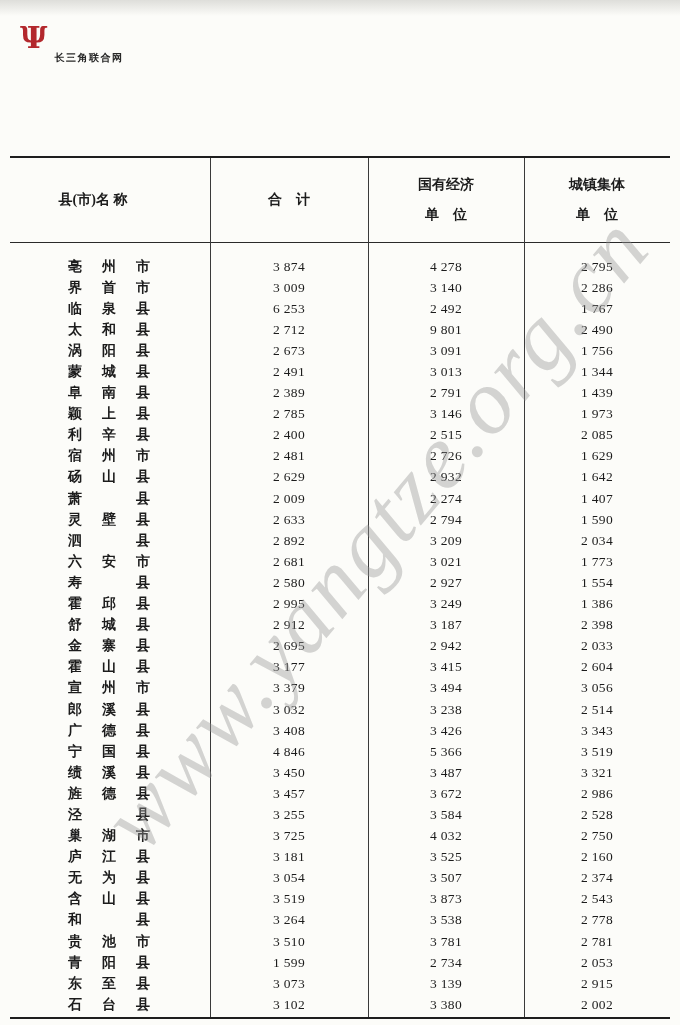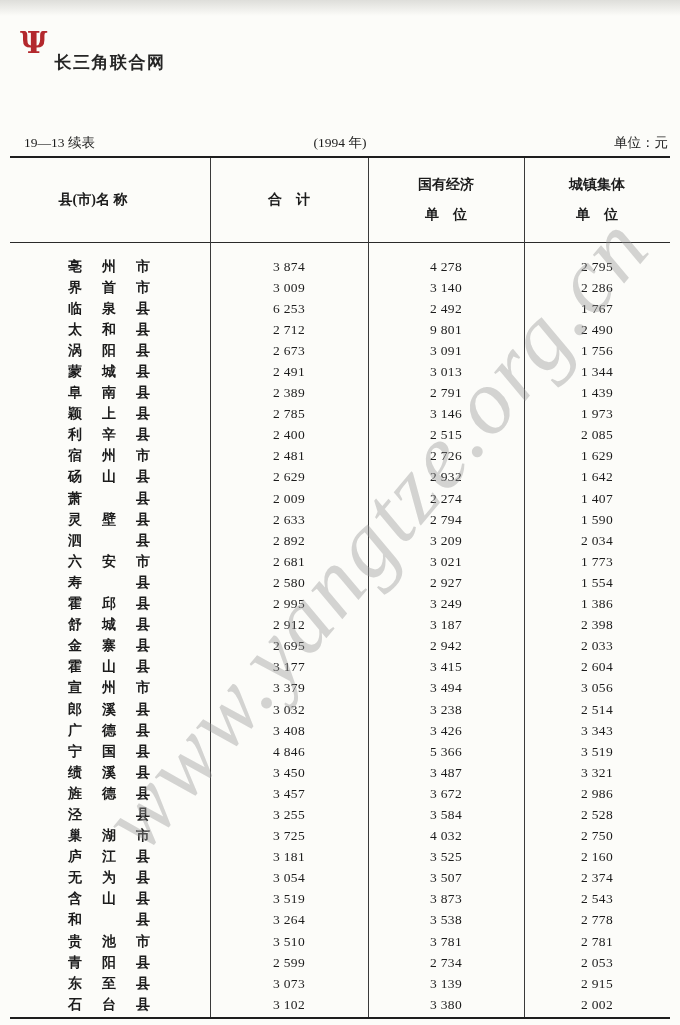--- a/index.html
+++ b/index.html
@@ -19,21 +19,21 @@
     background: linear-gradient(#dededa, rgba(252,252,249,0));
   }
   
   .site-logo { position: absolute; left: 20px; top: 11px; display: flex; align-items: center; }
   .logo-glyph {
     font-family: "DejaVu Serif", serif;
     font-size: 30px; line-height: 34px; font-weight: bold;
     color: #b3282d;
   }
   .logo-text {
-    margin-left: 7px; font-size: 17px; font-weight: bold;
+    margin-left: 7px; font-size: 10px; font-weight: bold;
     letter-spacing: 1.5px; color: #262626; margin-top: 40px;
   }
   
   .meta-row { position: absolute; left: 0; top: 134px; width: 100%; height: 20px; font-size: 13.5px; }
   .meta-no   { position: absolute; left: 24px; }
   .meta-year { position: absolute; left: 0; right: 0; text-align: center; }
   .meta-unit { position: absolute; right: 12px; }
   
   .table {
     position: absolute; left: 10px; top: 156px; width: 660px; height: 863px;
@@ -86,25 +86,20 @@
 <body>
 
 <div class="page">
   <div class="top-shade"></div>
 
   <div class="site-logo">
     <span class="logo-glyph">Ψ</span>
     <span class="logo-text">长三角联合网</span>
   </div>
 
-  <div class="meta-row">
-    <span class="meta-no">19—13 续表</span>
-    <span class="meta-year">(1994 年)</span>
-    <span class="meta-unit">单位：元</span>
-  </div>
 
   <div class="table">
     <div class="vline v1"></div>
     <div class="vline v2"></div>
     <div class="vline v3"></div>
 
     <div class="thead">
       <div class="th h-name">
         <span>县(市)名 称</span>
       </div>
@@ -514,21 +509,21 @@
           <div class="td num-cell c2">2 781</div>
         </div>
         <div class="tr">
           <div class="td name-cell">
             <span class="name-inner">
               <span>青</span>
               <span>阳</span>
               <span>县</span>
             </span>
           </div>
-          <div class="td num-cell c0">2 599</div>
+          <div class="td num-cell c0">1 599</div>
           <div class="td num-cell c1">2 734</div>
           <div class="td num-cell c2">2 053</div>
         </div>
         <div class="tr">
           <div class="td name-cell">
             <span class="name-inner">
               <span>东</span>
               <span>至</span>
               <span>县</span>
             </span>

